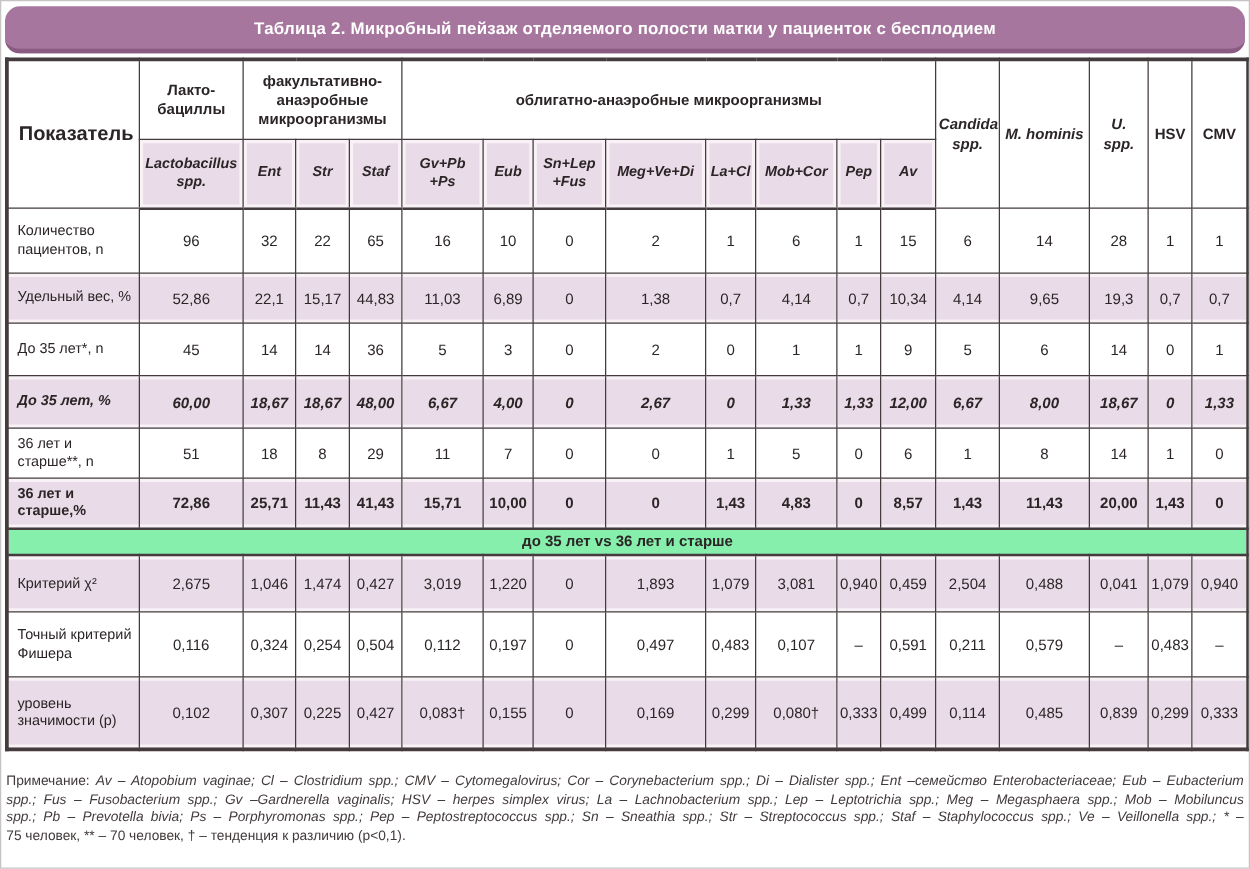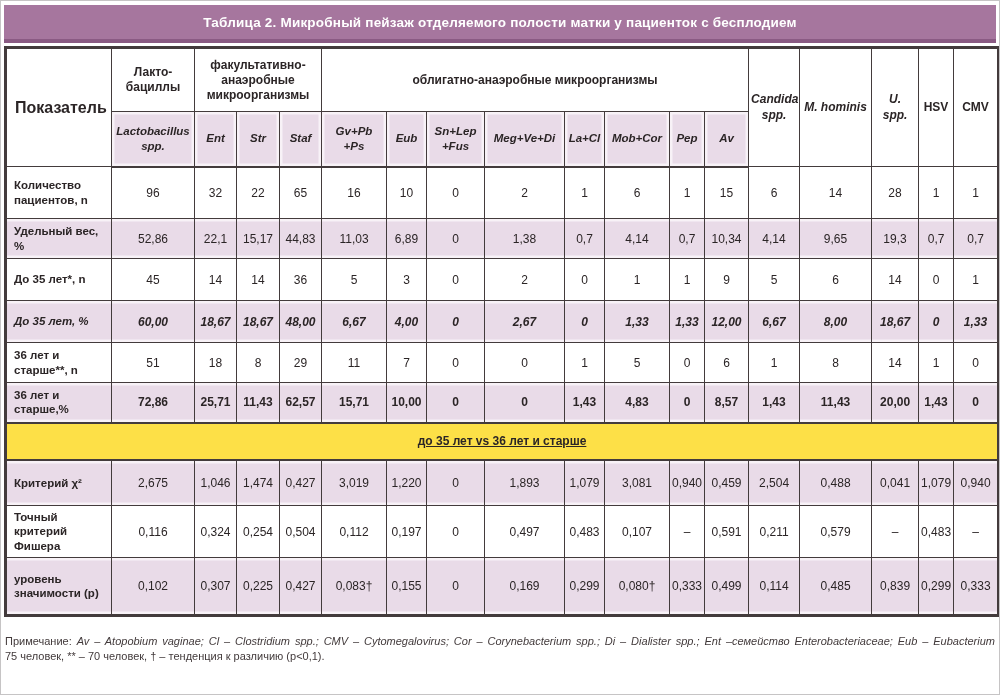--- a/index.html
+++ b/index.html
@@ -8,43 +8,43 @@
     --border:#433b3c;
     --shade:#e9dbe8;
     --ink:#2b2526;
     --footnote-ink:#423a3b;
   }
   *{box-sizing:border-box;}
   html,body{margin:0;padding:0;}
   body{width:1000px;height:695px;background:#fff;font-family:"Liberation Sans",sans-serif;color:var(--ink);}
   .page{position:absolute;inset:0;width:1000px;height:695px;border:1px solid #c6c4c5;background:#fff;overflow:hidden;}
   .title-bar{margin:4px 3px 3px 3px;height:38px;background:var(--title-bg);border-bottom:4px solid var(--title-edge);
-    color:#fff;font-weight:bold;font-size:13.5px;display:flex;align-items:center;justify-content:center;letter-spacing:.2px;}
+    color:#fff;font-weight:bold;font-size:13.5px;display:flex;align-items:center;justify-content:center;letter-spacing:.2px;border-radius:12px;}
   table.main{border-collapse:collapse;table-layout:fixed;margin-left:3px;width:994px;border:3px solid var(--border);}
   th,td{border:1.5px solid var(--border);padding:0 2px;text-align:center;vertical-align:middle;font-size:12px;overflow:hidden;}
   .group-row th{height:64px;font-weight:bold;white-space:pre-line;background:#fff;line-height:1.25;}
   .corner{text-align:left;padding-left:8px;font-weight:bold;font-size:16px;}
   .sub-row th{height:55px;background:var(--shade);font-weight:bold;font-style:italic;white-space:pre-line;font-size:11.5px;
     border-bottom:2.5px solid var(--border);box-shadow:inset 0 0 0 2.5px #f8f2f7;line-height:1.3;}
   th.tall{white-space:pre-line;font-weight:bold;background:#fff;line-height:1.3;}
   th.tall.it{font-style:italic;}
-  tbody th.rowlabel{text-align:left;font-weight:bold;font-size:11.5px;padding:2px 3px 2px 7px;line-height:1.25;}
+  tbody th.rowlabel{text-align:left;font-weight:normal;font-size:11.5px;padding:2px 3px 2px 7px;line-height:1.25;}
   tbody tr.shade{background:var(--shade);}
   tbody tr.shade td, tbody tr.shade th{box-shadow:inset 0 2.5px 0 #f8f2f7, inset 0 -2.5px 0 #f8f2f7;}
   tbody tr.bold-italic td, tbody tr.bold-italic th{font-weight:bold;font-style:italic;margin-top:21px;}
   tbody tr.bold td, tbody tr.bold th{font-weight:bold;}
   [data-name="table-body-top"] tr{height:40px;}
   [data-name="table-body-top"] tr:nth-child(1){height:52px;}
   [data-name="table-body-top"] tr:nth-child(3),
   [data-name="table-body-top"] tr:nth-child(4){height:42px;}
   [data-name="table-body-bottom"] tr:nth-child(1){height:46px;}
   [data-name="table-body-bottom"] tr:nth-child(2){height:52px;}
   [data-name="table-body-bottom"] tr:nth-child(3){height:58px;}
-  tr.divider td{height:37px;background:#fde047;font-weight:bold;font-size:12px;
-    border-top:2.5px solid var(--border);border-bottom:2.5px solid var(--border);text-decoration:underline;}
+  tr.divider td{height:21px;background:#86efac;font-weight:bold;font-size:12px;
+    border-top:2.5px solid var(--border);border-bottom:2.5px solid var(--border);}
   .footnote{margin:17px 4px 0 4px;color:var(--footnote-ink);font-size:11px;line-height:14.6px;}
   .fline{text-align:justify;text-align-last:justify;white-space:normal;}
   .fline.last{text-align-last:left;}
   .it{font-style:italic;}
   .note-label{font-style:normal;}
 </style>
 </head>
 <body>
 
 <div class="page" data-name="page">
@@ -206,21 +206,21 @@
           <td data-name="table-cell">8</td>
           <td data-name="table-cell">14</td>
           <td data-name="table-cell">1</td>
           <td data-name="table-cell">0</td>
         </tr>
         <tr data-name="table-row" class="shade bold">
           <th class="rowlabel" data-name="row-label">36 лет и старше,%</th>
           <td data-name="table-cell">72,86</td>
           <td data-name="table-cell">25,71</td>
           <td data-name="table-cell">11,43</td>
-          <td data-name="table-cell">62,57</td>
+          <td data-name="table-cell">41,43</td>
           <td data-name="table-cell">15,71</td>
           <td data-name="table-cell">10,00</td>
           <td data-name="table-cell">0</td>
           <td data-name="table-cell">0</td>
           <td data-name="table-cell">1,43</td>
           <td data-name="table-cell">4,83</td>
           <td data-name="table-cell">0</td>
           <td data-name="table-cell">8,57</td>
           <td data-name="table-cell">1,43</td>
           <td data-name="table-cell">11,43</td>
@@ -293,16 +293,18 @@
           <td data-name="table-cell">0,485</td>
           <td data-name="table-cell">0,839</td>
           <td data-name="table-cell">0,299</td>
           <td data-name="table-cell">0,333</td>
         </tr>
       </tbody>
   </table>
 
   <div class="footnote" data-name="footnote">
     <div class="fline" data-name="footnote-line"><span class="note-label" data-name="footnote-label">Примечание: </span><span class="it" data-name="footnote-text">Av – Atopobium vaginae; Cl – Clostridium spp.; CMV – Cytomegalovirus; Cor – Corynebacterium spp.; Di – Dialister spp.; Ent –семейство Enterobacteriaceae; Eub – Eubacterium</span></div>
+    <div class="fline it" data-name="footnote-line">spp.; Fus – Fusobacterium spp.; Gv –Gardnerella vaginalis; HSV – herpes simplex virus; La – Lachnobacterium spp.; Lep – Leptotrichia spp.; Meg – Megasphaera spp.; Mob – Mobiluncus</div>
+    <div class="fline it" data-name="footnote-line">spp.; Pb – Prevotella bivia; Ps – Porphyromonas spp.; Pep – Peptostreptococcus spp.; Sn – Sneathia spp.; Str – Streptococcus spp.; Staf – Staphylococcus spp.; Ve – Veillonella spp.; * –</div>
     <div class="fline last" data-name="footnote-line">75 человек, ** – 70 человек, † – тенденция к различию (p&lt;0,1).</div>
   </div>
 
 </div>
 
 </body></html>

